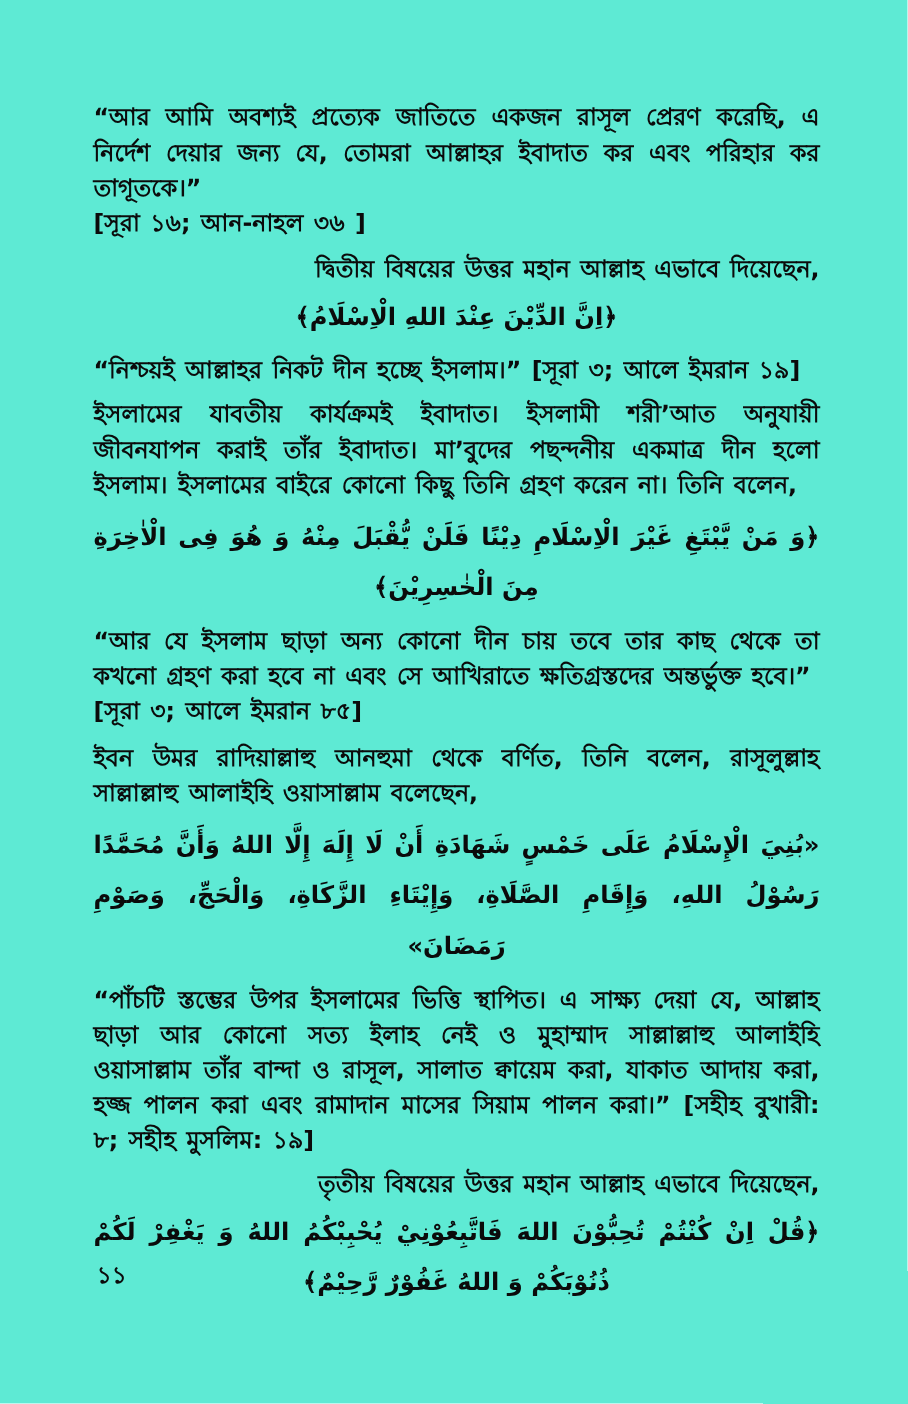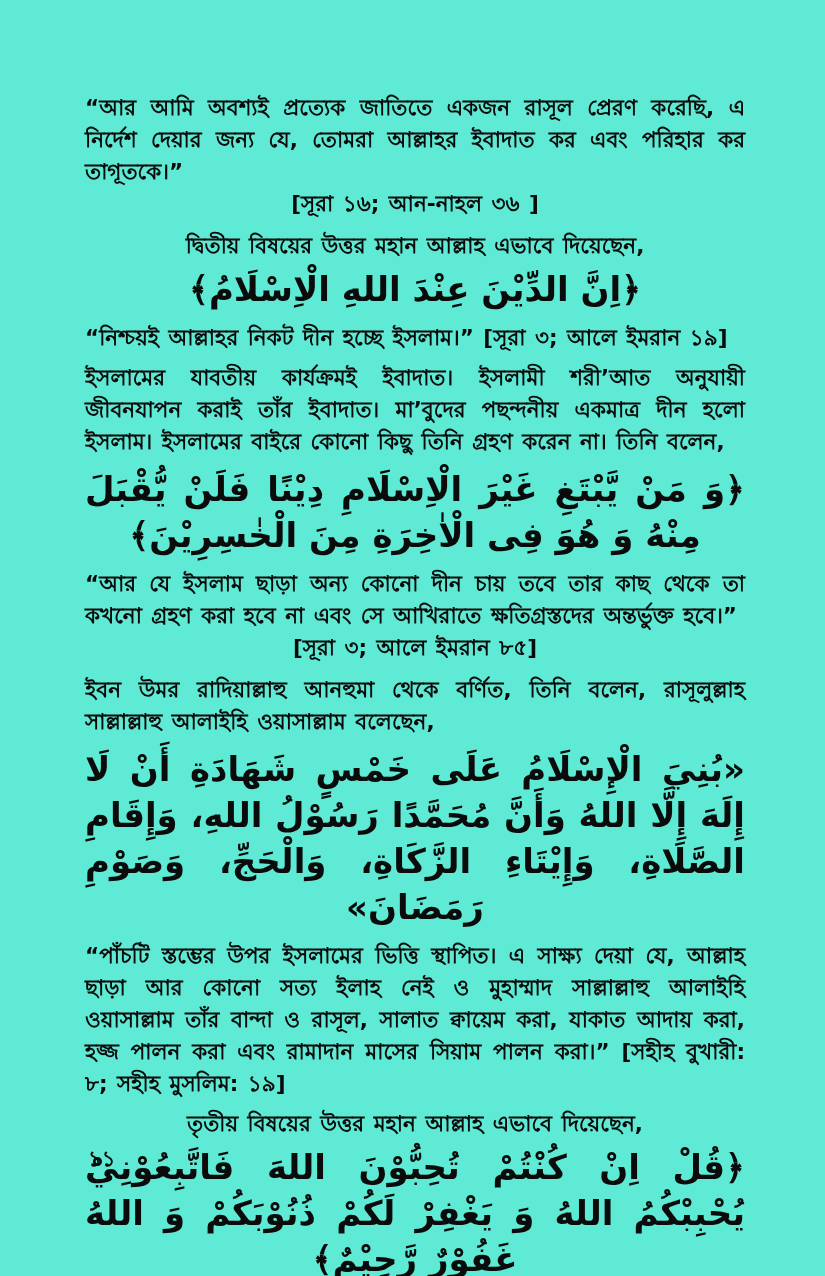--- a/index.html
+++ b/index.html
@@ -28,35 +28,35 @@
     line-height: 32px;
     font-weight: bold;
     text-align: justify;
     margin: 0 0 8px 0;
     word-spacing: 2px;
   }
   .bn.quote {
     margin-bottom: 0;
   }
   .bn.src {
-    text-align: center;
+    text-align: left;
     margin: 0 0 10px 0;
   }
   .bn.lead {
-    text-align: center;
+    text-align: right;
     margin: 4px 0 4px 0;
   }
   .bn.single {
     text-align: left;
   }
   
   .ar {
     direction: rtl;
     unicode-bidi: embed;
-    font-size: 34px;
+    font-size: 22px;
     line-height: 46px;
     font-weight: bold;
     text-align: justify;
     text-align-last: center;
     margin: 0 0 10px 0;
   }
   .footer {
     position: absolute;
     left: 88px;
     right: 78px;

